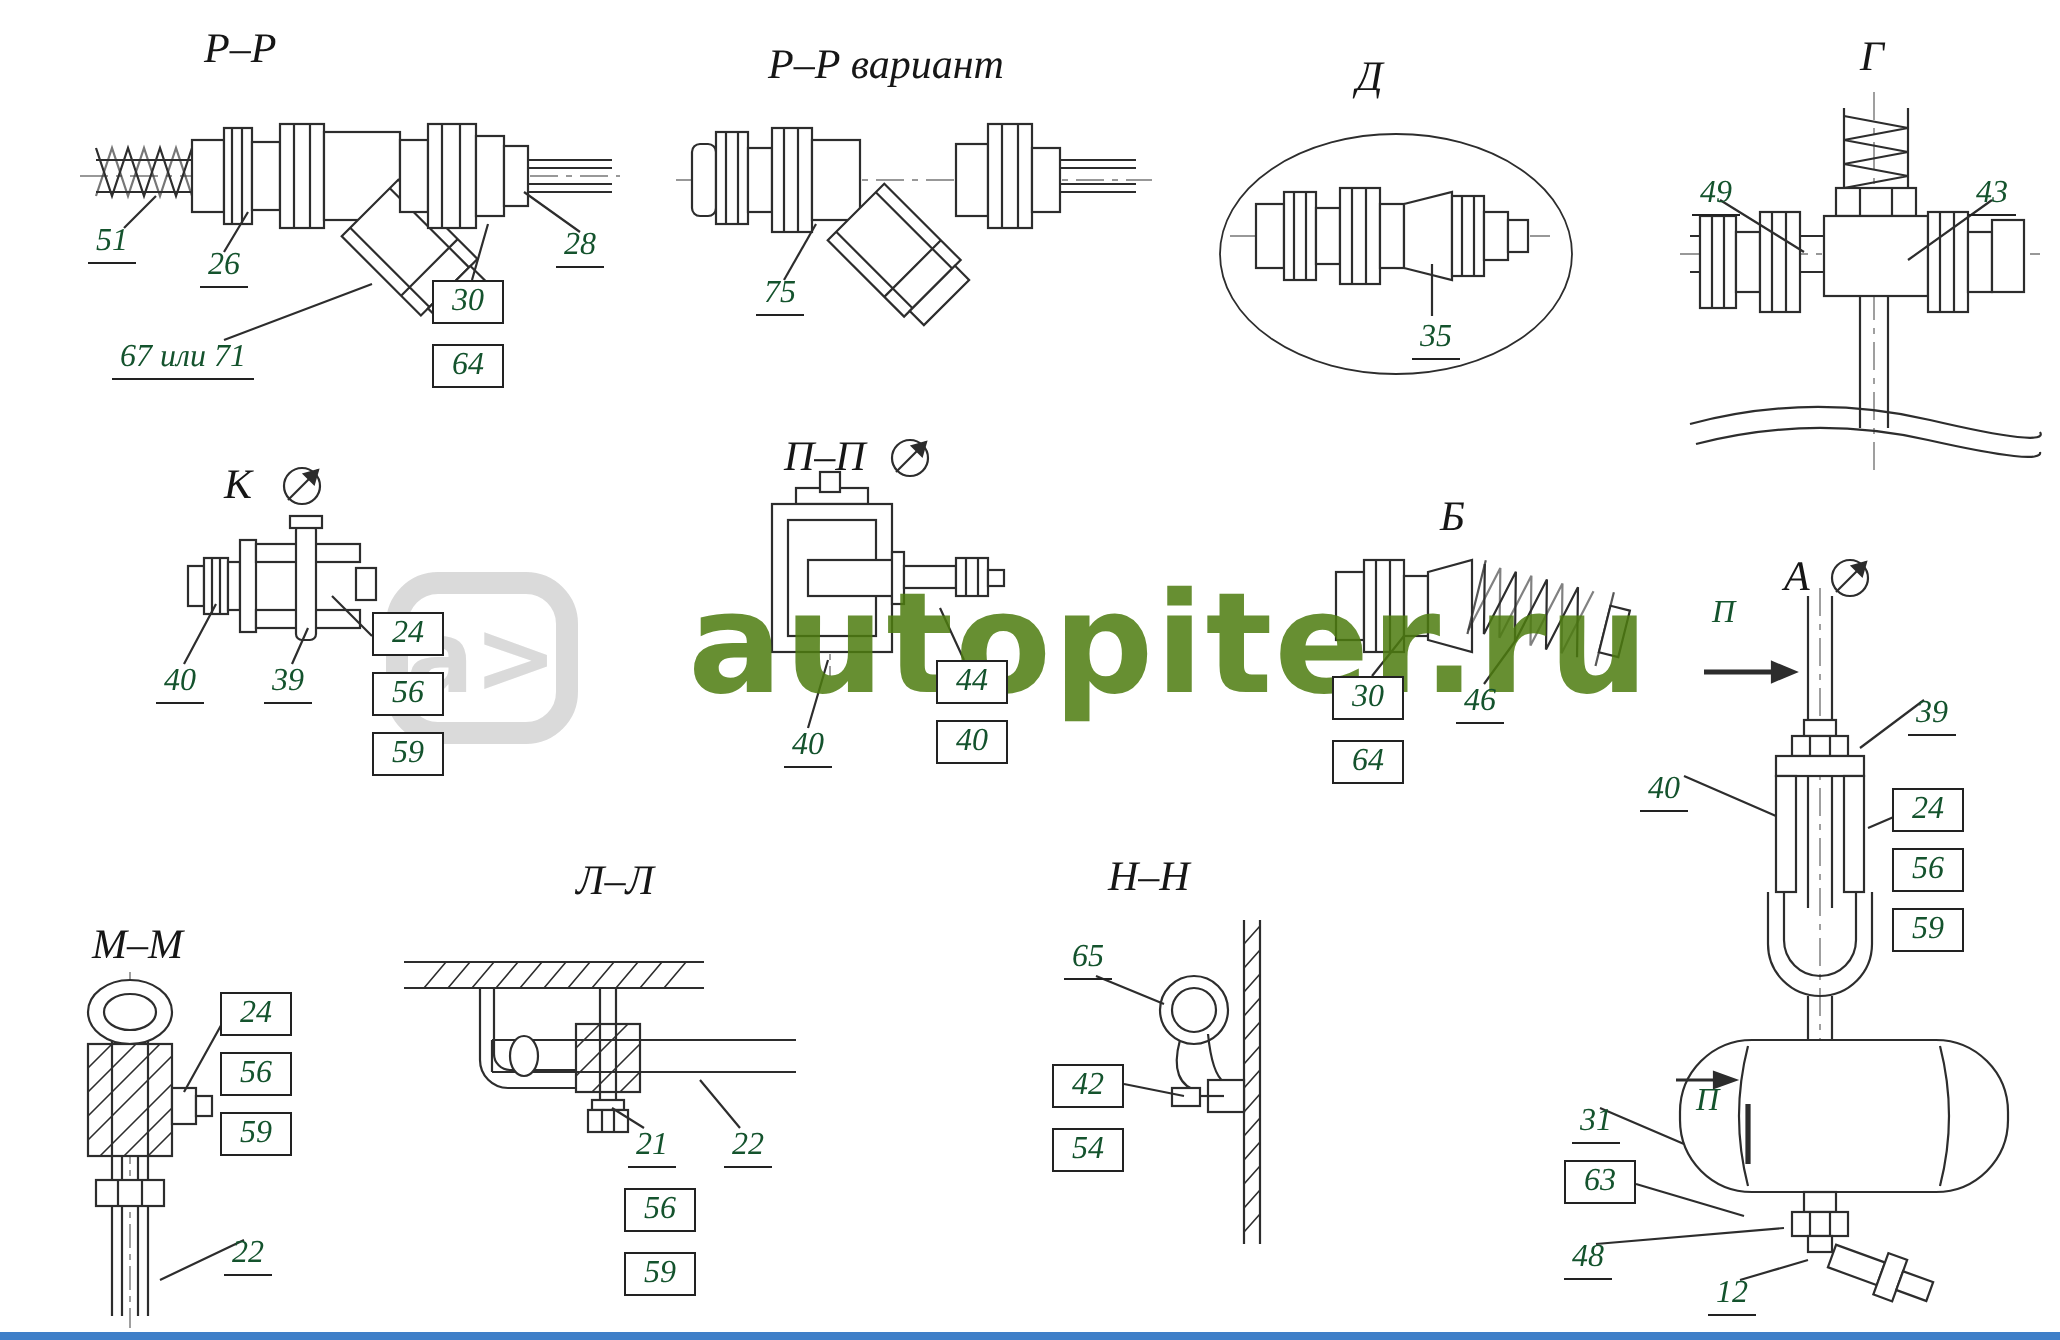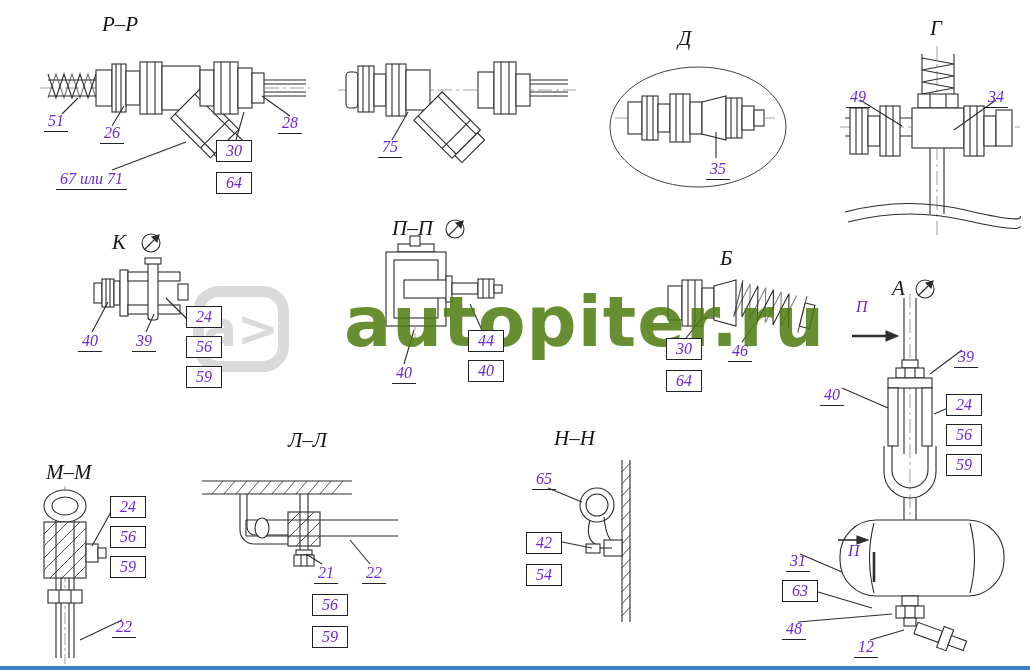--- a/index.html
+++ b/index.html
@@ -1,20 +1,20 @@
 <!DOCTYPE html>
 <html><head>
 <meta charset="utf-8">
 <style>
   *{margin:0;padding:0;box-sizing:border-box}
   html,body{width:1030px;height:670px}
   body{position:relative;background:#fff;overflow:hidden;font-family:"Liberation Sans",sans-serif}
   #canvas{position:absolute;inset:0;width:1030px;height:670px}
   #art{position:absolute;left:0;top:0;z-index:1}
-  .lbl{position:absolute;z-index:3;font:italic 16px "Liberation Serif",serif;color:#6d28d9;line-height:1.1;white-space:nowrap}
+  .lbl{position:absolute;z-index:3;font:italic 16px "Liberation Serif",serif;color:#14532d;line-height:1.1;white-space:nowrap}
   .lbl.u{border-bottom:1.3px solid #222;padding:0 4px 1px}
   .lbl.box{border:1.3px solid #222;padding:1px 9px;background:#fff;min-width:34px;text-align:center}
   .title{position:absolute;z-index:3;font:italic 21px "Liberation Serif",serif;color:#161616;white-space:nowrap}
   .wm{position:absolute;z-index:2;pointer-events:none;opacity:.85}
   .wm-logo{left:193px;top:286px;width:96px;height:86px;border:11px solid #d4d4d4;border-radius:26px;
            display:flex;align-items:center;justify-content:center;
            font:700 50px "DejaVu Sans",sans-serif;color:#d4d4d4}
   .wm-text{left:344px;top:281px;font:700 70px "DejaVu Sans",sans-serif;color:#4d7c0f;letter-spacing:1px}
   .footer-bar{position:absolute;left:0;bottom:0;width:1030px;height:4px;background:#3f7fc8;z-index:4}
 </style>
@@ -270,20 +270,21 @@
 
 </g>
 </svg>
 
 <div class="wm wm-logo">
   <span>a&gt;</span>
 </div>
 <div class="wm wm-text">autopiter.ru</div>
 
 <span class="title" style="left:102px;top:12px">Р–Р</span>
+<span class="title" style="left:384px;top:20px">Р–Р вариант</span>
 <span class="title" style="left:678px;top:26px">Д</span>
 <span class="title" style="left:930px;top:16px">Г</span>
 <span class="title" style="left:112px;top:230px">К</span>
 <span class="title" style="left:392px;top:216px">П–П</span>
 <span class="title" style="left:720px;top:246px">Б</span>
 <span class="title" style="left:892px;top:276px">А</span>
 <span class="title" style="left:46px;top:460px">М–М</span>
 <span class="title" style="left:288px;top:428px">Л–Л</span>
 <span class="title" style="left:554px;top:426px">Н–Н</span>
 
@@ -292,21 +293,21 @@
 <span class="lbl u" style="left:56px;top:170px">67 или 71</span>
 <span class="lbl u" style="left:278px;top:114px">28</span>
 <span class="lbl box" style="left:216px;top:140px">30</span>
 <span class="lbl box" style="left:216px;top:172px">64</span>
 
 <span class="lbl u" style="left:378px;top:138px">75</span>
 
 <span class="lbl u" style="left:706px;top:160px">35</span>
 
 <span class="lbl u" style="left:846px;top:88px">49</span>
-<span class="lbl u" style="left:984px;top:88px">34</span>
+<span class="lbl u" style="left:984px;top:88px">43</span>
 
 <span class="lbl u" style="left:78px;top:332px">40</span>
 <span class="lbl u" style="left:132px;top:332px">39</span>
 <span class="lbl box" style="left:186px;top:306px">24</span>
 <span class="lbl box" style="left:186px;top:336px">56</span>
 <span class="lbl box" style="left:186px;top:366px">59</span>
 
 <span class="lbl box" style="left:468px;top:330px">44</span>
 <span class="lbl box" style="left:468px;top:360px">40</span>
 <span class="lbl u" style="left:392px;top:364px">40</span>

